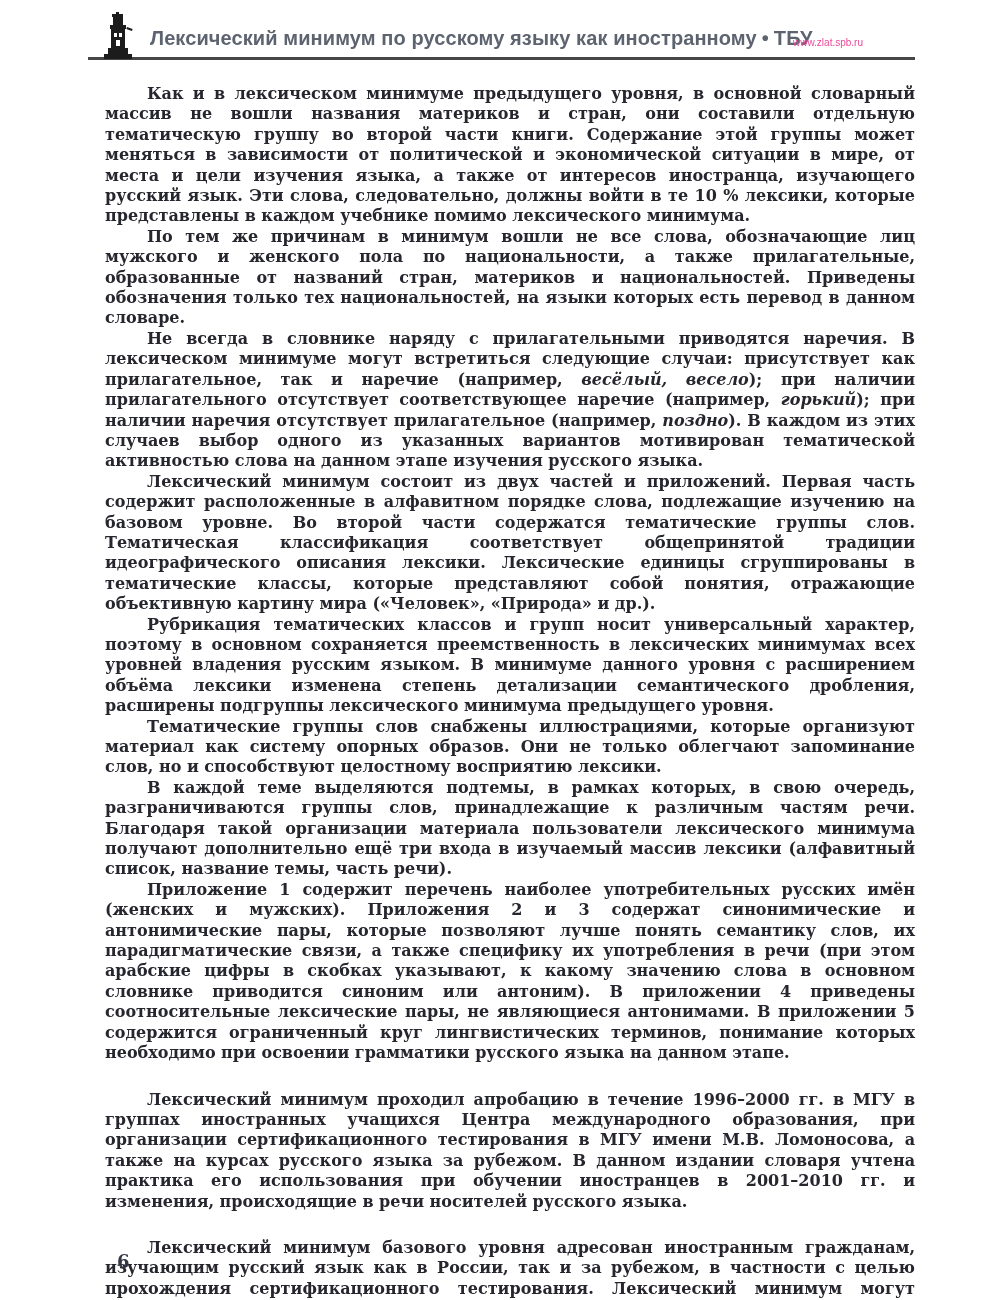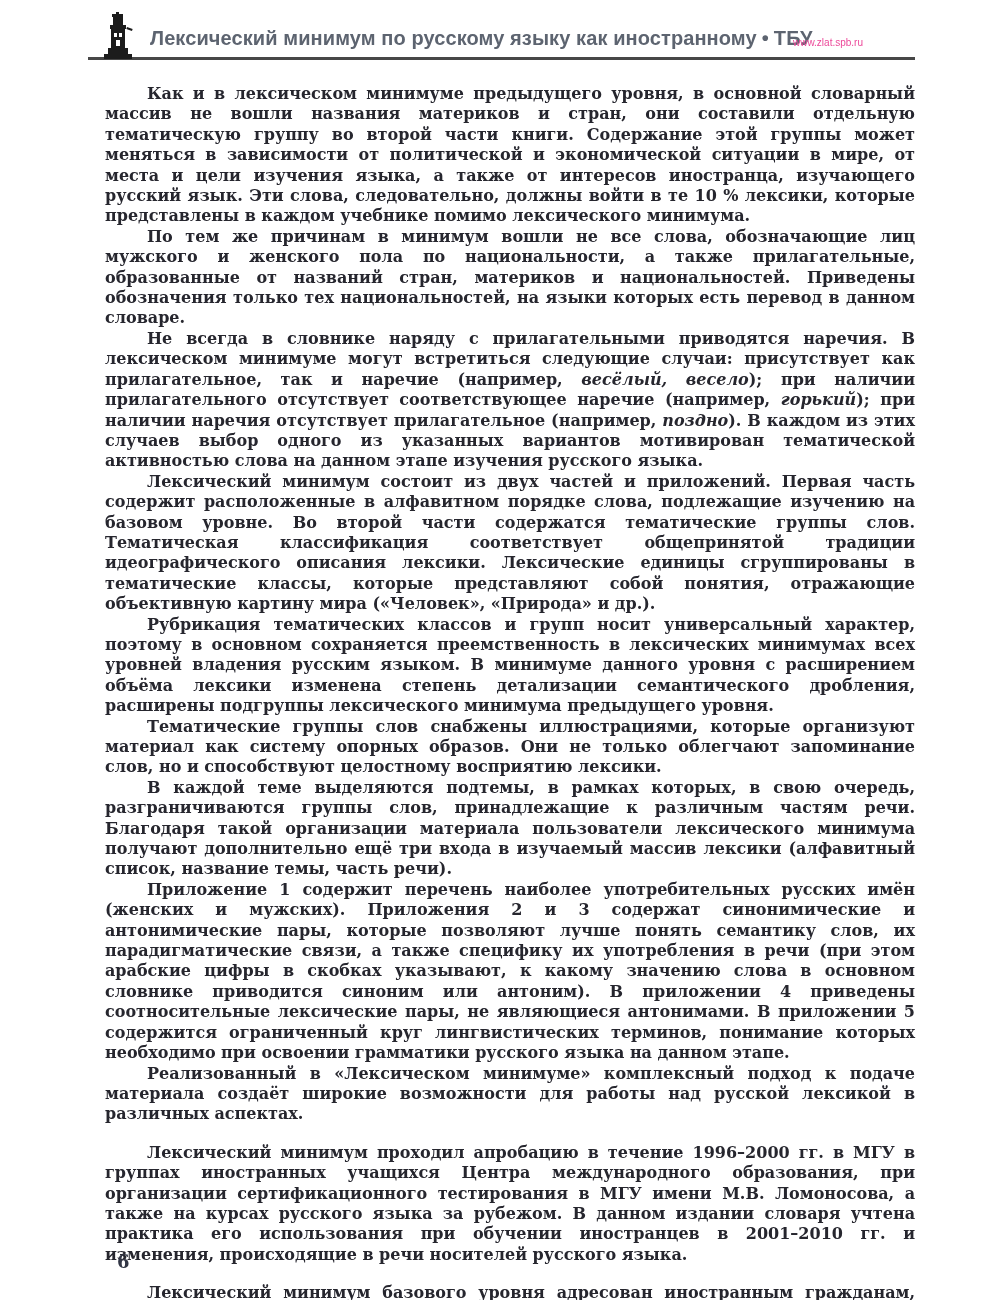--- a/index.html
+++ b/index.html
@@ -52,21 +52,21 @@
     text-align: justify;
     font-size: 16px;
     line-height: 20.4px;
     color: #26262e;
   }
   .body-text p.para {
     margin: 0;
     text-indent: 42px;
     font-weight: bold;
   }
-  .body-text p.para.gap { margin-top: 18px; }
+  .body-text p.para.gap { margin-top: 26px; }
   .body-text em { font-style: italic; }
   
   .page-number {
     position: absolute;
     left: 117px; top: 1251px;
     font-size: 18px;
     font-weight: bold;
     color: #323645;
   }
 </style>
@@ -101,21 +101,20 @@
 
   <div class="body-text">
       <p class="para"><span>Как и в лексическом минимуме предыдущего уровня, в основной словарный массив не вошли названия материков и стран, они составили отдельную тематическую группу во второй части книги. Содержание этой группы может меняться в зависимости от политической и экономической ситуации в мире, от места и цели изучения языка, а также от интересов иностранца, изучающего русский язык. Эти слова, следовательно, должны войти в те 10 % лексики, которые представлены в каждом учебнике помимо лексического минимума.</span></p>
       <p class="para"><span>По тем же причинам в минимум вошли не все слова, обозначающие лиц мужского и женского пола по национальности, а также прилагательные, образованные от названий стран, материков и национальностей. Приведены обозначения только тех национальностей, на языки которых есть перевод в данном словаре.</span></p>
       <p class="para"><span>Не всегда в словнике наряду с прилагательными приводятся наречия. В лексическом минимуме могут встретиться следующие случаи: присутствует как прилагательное, так и наречие (например, </span><em>весёлый, весело</em><span>); при наличии прилагательного отсутствует соответствующее наречие (например, </span><em>горький</em><span>); при наличии наречия отсутствует прилагательное (например, </span><em>поздно</em><span>). В каждом из этих случаев выбор одного из указанных вариантов мотивирован тематической активностью слова на данном этапе изучения русского языка.</span></p>
       <p class="para"><span>Лексический минимум состоит из двух частей и приложений. Первая часть содержит расположенные в алфавитном порядке слова, подлежащие изучению на базовом уровне. Во второй части содержатся тематические группы слов. Тематическая классификация соответствует общепринятой традиции идеографического описания лексики. Лексические единицы сгруппированы в тематические классы, которые представляют собой понятия, отражающие объективную картину мира («Человек», «Природа» и др.).</span></p>
       <p class="para"><span>Рубрикация тематических классов и групп носит универсальный характер, поэтому в основном сохраняется преемственность в лексических минимумах всех уровней владения русским языком. В минимуме данного уровня с расширением объёма лексики изменена степень детализации семантического дробления, расширены подгруппы лексического минимума предыдущего уровня.</span></p>
       <p class="para"><span>Тематические группы слов снабжены иллюстрациями, которые организуют материал как систему опорных образов. Они не только облегчают запоминание слов, но и способствуют целостному восприятию лексики.</span></p>
       <p class="para"><span>В каждой теме выделяются подтемы, в рамках которых, в свою очередь, разграничиваются группы слов, принадлежащие к различным частям речи. Благодаря такой организации материала пользователи лексического минимума получают дополнительно ещё три входа в изучаемый массив лексики (алфавитный список, название темы, часть речи).</span></p>
       <p class="para"><span>Приложение 1 содержит перечень наиболее употребительных русских имён (женских и мужских). Приложения 2 и 3 содержат синонимические и антонимические пары, которые позволяют лучше понять семантику слов, их парадигматические связи, а также специфику их употребления в речи (при этом арабские цифры в скобках указывают, к какому значению слова в основном словнике приводится синоним или антоним). В приложении 4 приведены соотносительные лексические пары, не являющиеся антонимами. В приложении 5 содержится ограниченный круг лингвистических терминов, понимание которых необходимо при освоении грамматики русского языка на данном этапе.</span></p>
-      <p class="para"><span>Реализованный в «Лексическом минимуме» комплексный подход к подаче материала создаёт широкие возможности для работы над русской лексикой в различных аспектах.</span></p>
       <p class="para gap"><span>Лексический минимум проходил апробацию в течение 1996–2000 гг. в МГУ в группах иностранных учащихся Центра международного образования, при организации сертификационного тестирования в МГУ имени М.В. Ломоносова, а также на курсах русского языка за рубежом. В данном издании словаря учтена практика его использования при обучении иностранцев в 2001–2010 гг. и изменения, происходящие в речи носителей русского языка.</span></p>
       <p class="para gap"><span>Лексический минимум базового уровня адресован иностранным гражданам, изучающим русский язык как в России, так и за рубежом, в частности с целью прохождения сертификационного тестирования. Лексический минимум могут использовать в качестве справочного материала преподаватели русского языка как иностранного, авторы учебников и учебных пособий, составители тестов и тренировочных компьютерных программ.</span></p>
       <p class="para"><span>Авторы выражают глубокую благодарность проф. Стародуб В.В. (Петербургский государственный политехн. университет) и проф. Овсиенко Ю.Г. (РУДН) за внимание, проявленное при ознакомлении с рукописью лексического минимума, и полезные советы, позволившие улучшить отдельные части словника.</span></p>
     </div>
 
   <div class="page-number">6</div>
 
 </div>
 
 </body></html>

